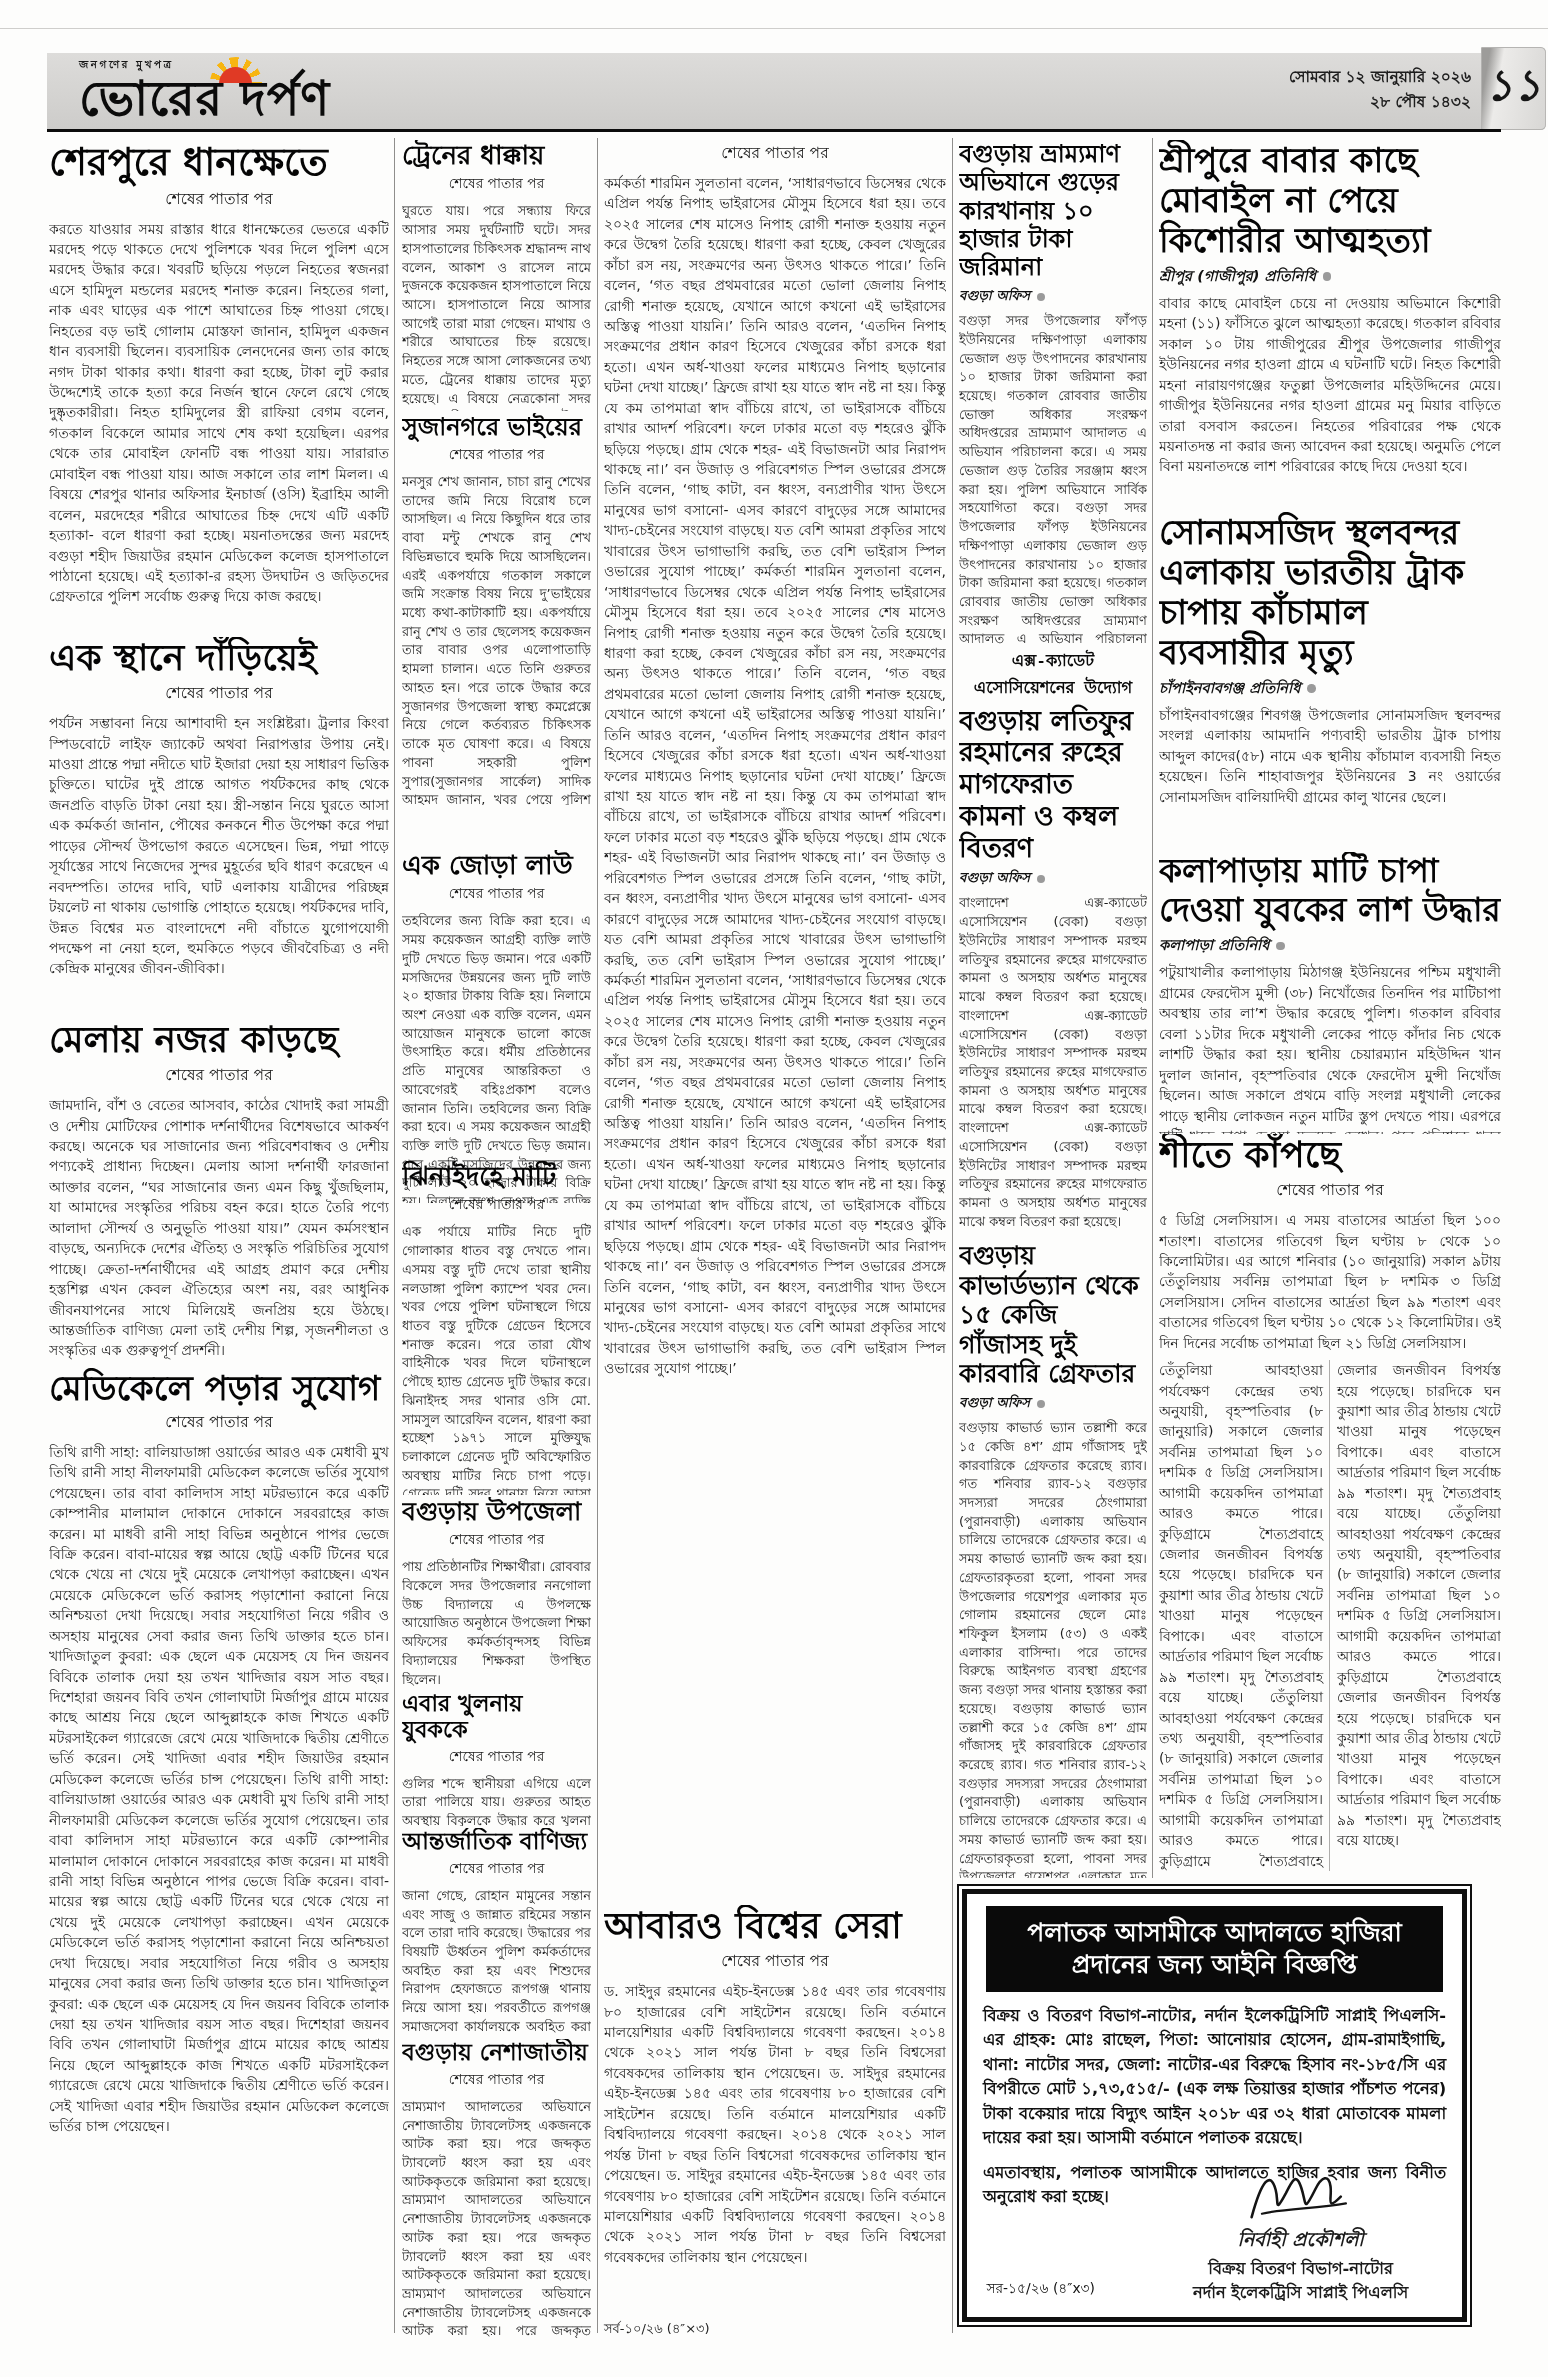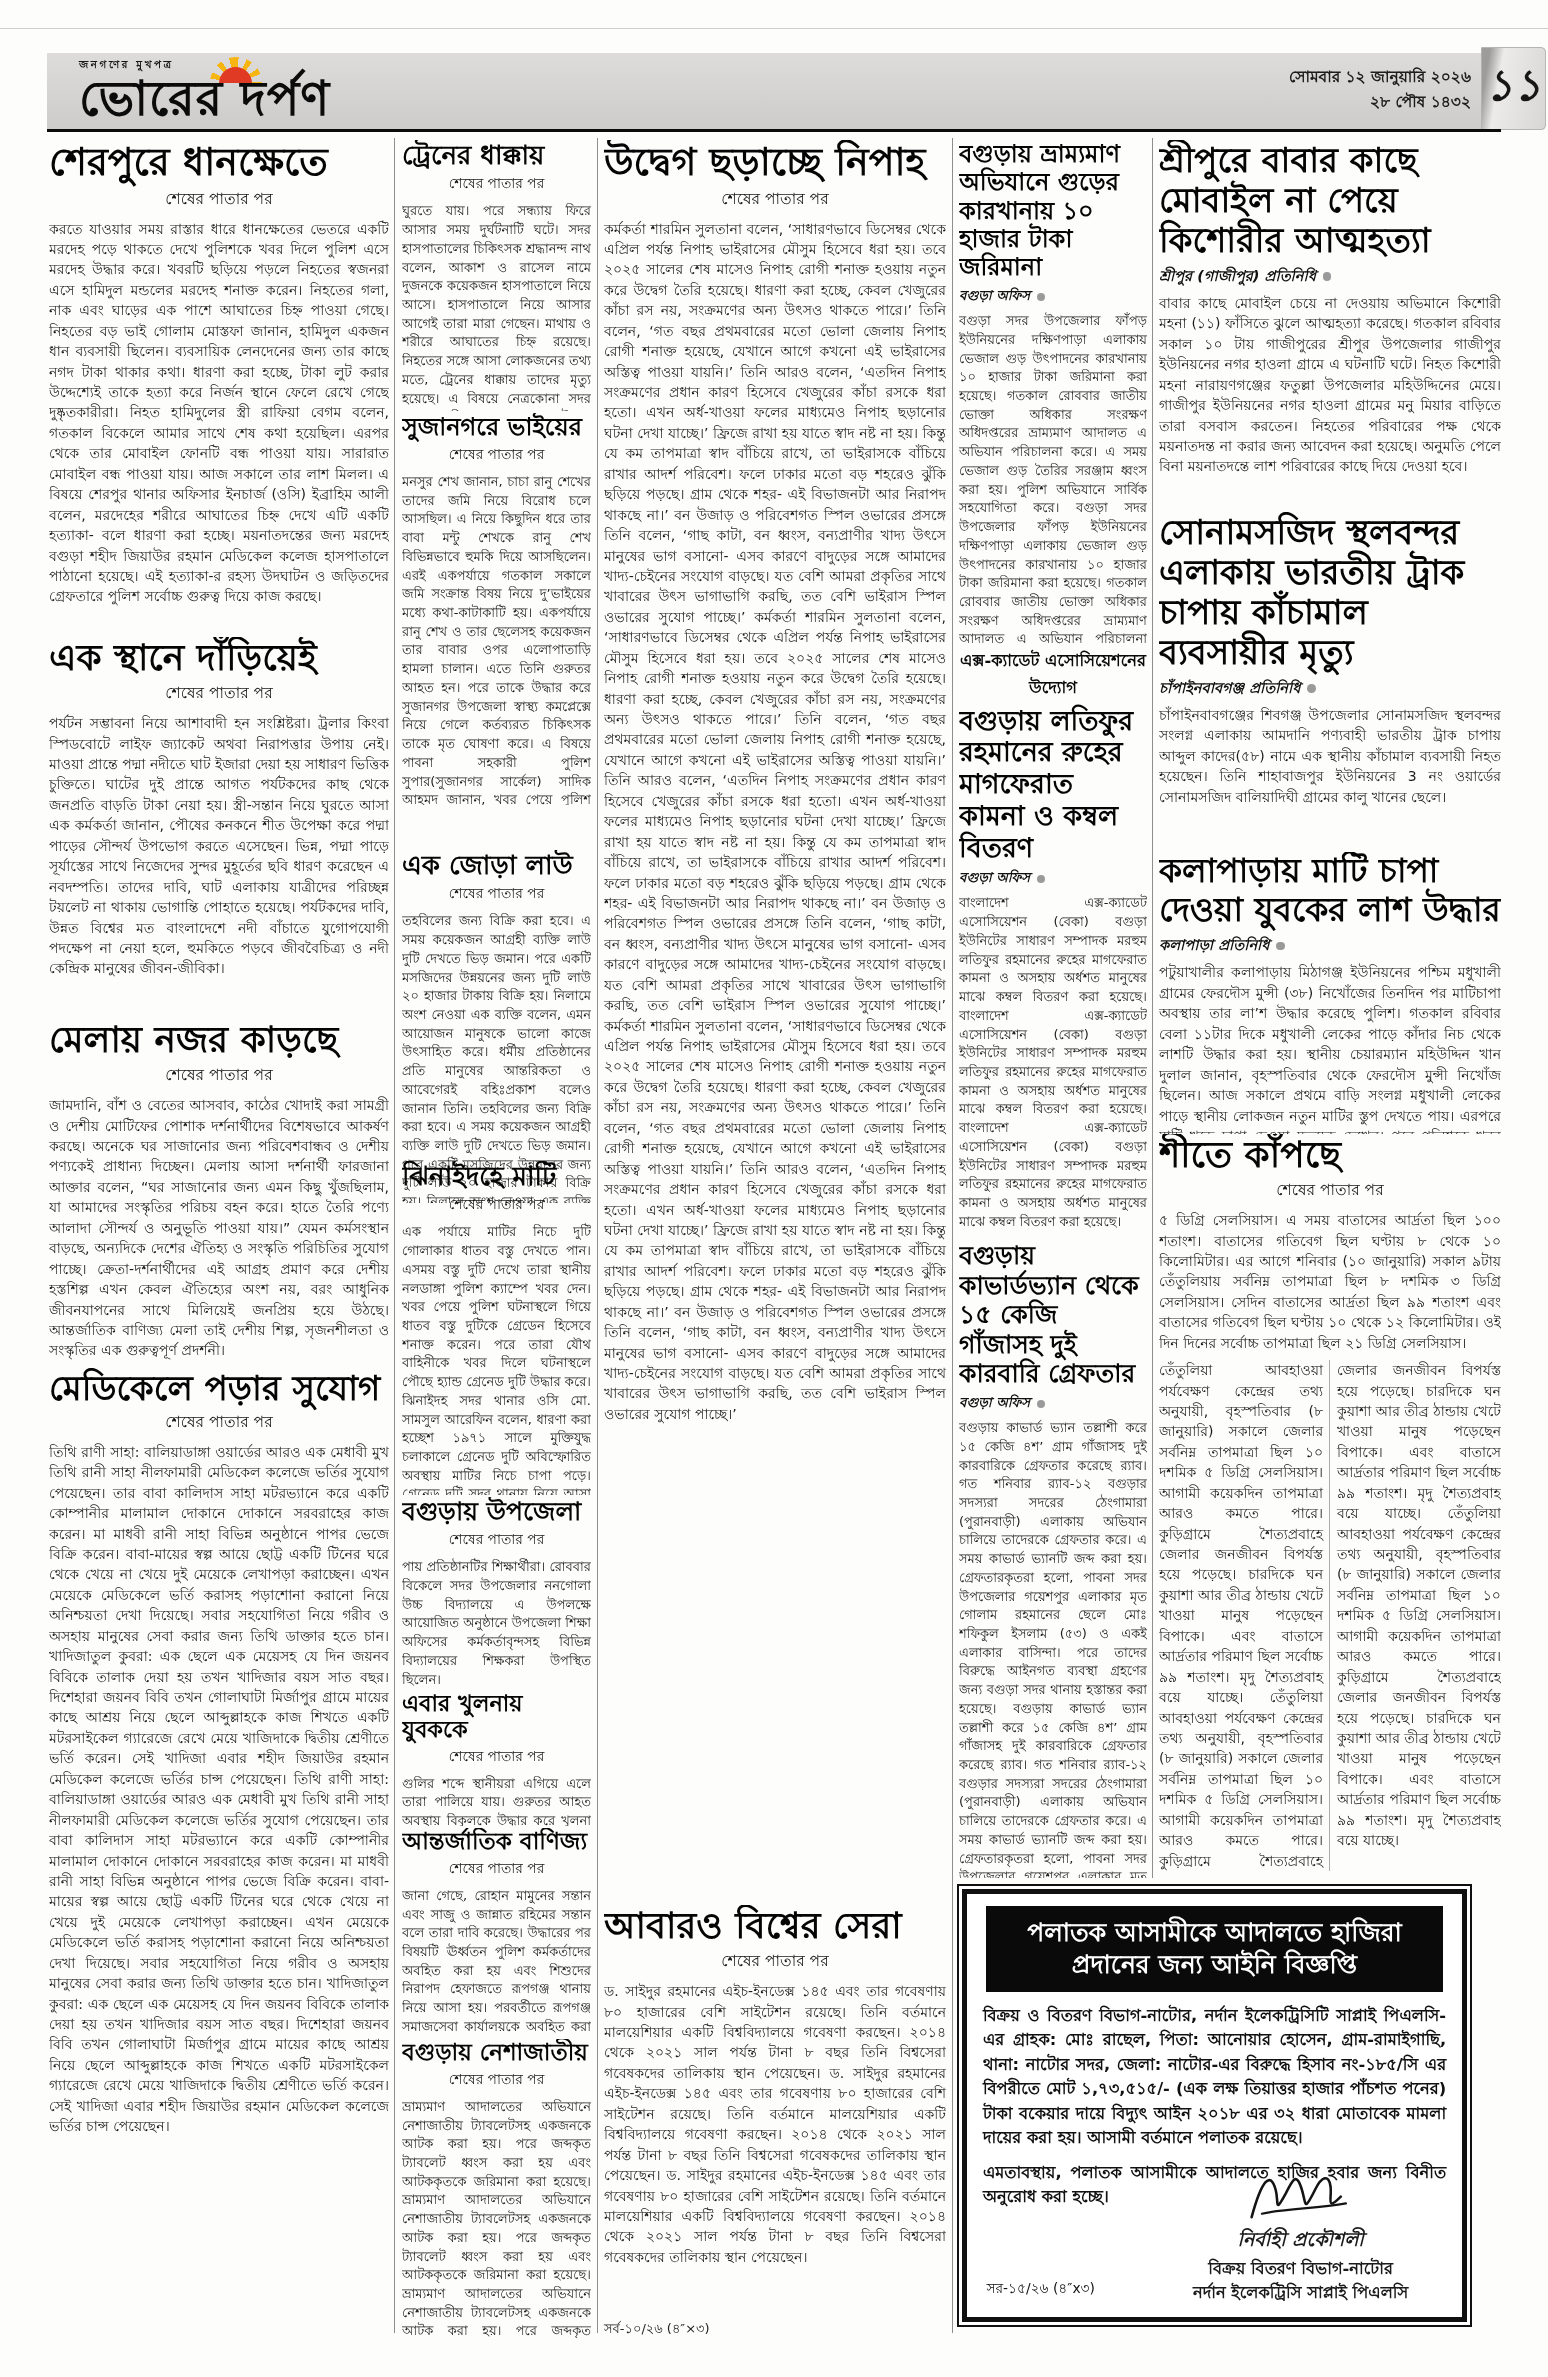--- a/index.html
+++ b/index.html
@@ -30,21 +30,21 @@
   
   .vrule{position:absolute;width:0.9px;background:#8f8e8c;}
 
   
   .art{position:absolute;overflow:hidden;}
   .hl{margin:0 0 1.7px;font-weight:800;line-height:1.18;color:#050505;}
   .cont{text-align:center;font-size:15.5px;font-weight:500;margin:0.9px 0 6px;color:#161616;}
   .byline{font-size:14.6px;font-weight:700;font-style:italic;margin:4.3px 0 4.3px;
           display:flex;align-items:center;gap:6.9px;color:#111;}
   .byline .dot{width:8.6px;height:8.6px;border-radius:50%;background:#9a9a9a;flex:0 0 auto;}
-  .kicker{text-align:center;font-weight:700;font-size:16.3px;margin:0 0 2.6px;color:#0a0a0a;}
+  .kicker{text-align:center;font-weight:700;font-size:16.3px;margin:0 0 2.6px;color:#0a0a0a;font-family:Liberation Mono, monospace;}
   .bd{margin:0;text-align:justify;font-size:14px;line-height:1.46;color:#1c1c1c;}
   .sm .bd{font-size:13px;line-height:1.44;}
   .sm .cont{font-size:13.8px;}
   .sm .byline{font-size:13.3px;}
   .twocol{column-count:2;column-gap:13.8px;column-rule:0.9px solid #aeadab;margin-top:6.9px;}
   .printmark{position:absolute;font-size:13px;color:#222;}
 
   
   .notice{position:absolute;left:957px;top:1884px;width:515px;height:443px;
           border:2.6px solid #101010;background:#fff;padding:3.4px;box-sizing:border-box;}
@@ -144,21 +144,20 @@
     <div class="cont">শেষের পাতার পর</div>
     <p class="bd">জানা গেছে, রোহান মামুনের সন্তান এবং সাজু ও জান্নাত রহিমের সন্তান বলে তারা দাবি করেছে। উদ্ধারের পর বিষয়টি ঊর্ধ্বতন পুলিশ কর্মকর্তাদের অবহিত করা হয় এবং শিশুদের নিরাপদ হেফাজতে রূপগঞ্জ থানায় নিয়ে আসা হয়। পরবর্তীতে রূপগঞ্জ সমাজসেবা কার্যালয়কে অবহিত করা হলে সমাজসেবা অধিদপ্তর শিশুদের প্রয়োজনীয় দেখভাল ও পরবর্তী ব্যবস্থা গ্রহণের দায়িত্ব নেয়।</p>
   </article>
   <article class="art sm" style="left:402px;top:2039px;width:189px;height:299px">
     <h2 class="hl" style="font-size:23px">বগুড়ায় নেশাজাতীয়</h2>
     <div class="cont">শেষের পাতার পর</div>
     <p class="bd">ভ্রাম্যমাণ আদালতের অভিযানে নেশাজাতীয় ট্যাবলেটসহ একজনকে আটক করা হয়। পরে জব্দকৃত ট্যাবলেট ধ্বংস করা হয় এবং আটককৃতকে জরিমানা করা হয়েছে। ভ্রাম্যমাণ আদালতের অভিযানে নেশাজাতীয় ট্যাবলেটসহ একজনকে আটক করা হয়। পরে জব্দকৃত ট্যাবলেট ধ্বংস করা হয় এবং আটককৃতকে জরিমানা করা হয়েছে। ভ্রাম্যমাণ আদালতের অভিযানে নেশাজাতীয় ট্যাবলেটসহ একজনকে আটক করা হয়। পরে জব্দকৃত ট্যাবলেট ধ্বংস করা হয় এবং আটককৃতকে জরিমানা করা হয়েছে।</p>
   </article>
 
   <article class="art" style="left:604px;top:140px;width:342px;height:1763px">
-    <h2 class="hl" style="font-size:38px">উদ্বেগ ছড়াচ্ছে নিপাহ</h2>
     <div class="cont">শেষের পাতার পর</div>
     <p class="bd">কর্মকর্তা শারমিন সুলতানা বলেন, ‘সাধারণভাবে ডিসেম্বর থেকে এপ্রিল পর্যন্ত নিপাহ ভাইরাসের মৌসুম হিসেবে ধরা হয়। তবে ২০২৫ সালের শেষ মাসেও নিপাহ রোগী শনাক্ত হওয়ায় নতুন করে উদ্বেগ তৈরি হয়েছে। ধারণা করা হচ্ছে, কেবল খেজুরের কাঁচা রস নয়, সংক্রমণের অন্য উৎসও থাকতে পারে।’ তিনি বলেন, ‘গত বছর প্রথমবারের মতো ভোলা জেলায় নিপাহ রোগী শনাক্ত হয়েছে, যেখানে আগে কখনো এই ভাইরাসের অস্তিত্ব পাওয়া যায়নি।’ তিনি আরও বলেন, ‘এতদিন নিপাহ সংক্রমণের প্রধান কারণ হিসেবে খেজুরের কাঁচা রসকে ধরা হতো। এখন অর্ধ-খাওয়া ফলের মাধ্যমেও নিপাহ ছড়ানোর ঘটনা দেখা যাচ্ছে।’ ফ্রিজে রাখা হয় যাতে স্বাদ নষ্ট না হয়। কিন্তু যে কম তাপমাত্রা স্বাদ বাঁচিয়ে রাখে, তা ভাইরাসকে বাঁচিয়ে রাখার আদর্শ পরিবেশ। ফলে ঢাকার মতো বড় শহরেও ঝুঁকি ছড়িয়ে পড়ছে। গ্রাম থেকে শহর- এই বিভাজনটা আর নিরাপদ থাকছে না।’ বন উজাড় ও পরিবেশগত স্পিল ওভারের প্রসঙ্গে তিনি বলেন, ‘গাছ কাটা, বন ধ্বংস, বন্যপ্রাণীর খাদ্য উৎসে মানুষের ভাগ বসানো- এসব কারণে বাদুড়ের সঙ্গে আমাদের খাদ্য-চেইনের সংযোগ বাড়ছে। যত বেশি আমরা প্রকৃতির সাথে খাবারের উৎস ভাগাভাগি করছি, তত বেশি ভাইরাস স্পিল ওভারের সুযোগ পাচ্ছে।’ কর্মকর্তা শারমিন সুলতানা বলেন, ‘সাধারণভাবে ডিসেম্বর থেকে এপ্রিল পর্যন্ত নিপাহ ভাইরাসের মৌসুম হিসেবে ধরা হয়। তবে ২০২৫ সালের শেষ মাসেও নিপাহ রোগী শনাক্ত হওয়ায় নতুন করে উদ্বেগ তৈরি হয়েছে। ধারণা করা হচ্ছে, কেবল খেজুরের কাঁচা রস নয়, সংক্রমণের অন্য উৎসও থাকতে পারে।’ তিনি বলেন, ‘গত বছর প্রথমবারের মতো ভোলা জেলায় নিপাহ রোগী শনাক্ত হয়েছে, যেখানে আগে কখনো এই ভাইরাসের অস্তিত্ব পাওয়া যায়নি।’ তিনি আরও বলেন, ‘এতদিন নিপাহ সংক্রমণের প্রধান কারণ হিসেবে খেজুরের কাঁচা রসকে ধরা হতো। এখন অর্ধ-খাওয়া ফলের মাধ্যমেও নিপাহ ছড়ানোর ঘটনা দেখা যাচ্ছে।’ ফ্রিজে রাখা হয় যাতে স্বাদ নষ্ট না হয়। কিন্তু যে কম তাপমাত্রা স্বাদ বাঁচিয়ে রাখে, তা ভাইরাসকে বাঁচিয়ে রাখার আদর্শ পরিবেশ। ফলে ঢাকার মতো বড় শহরেও ঝুঁকি ছড়িয়ে পড়ছে। গ্রাম থেকে শহর- এই বিভাজনটা আর নিরাপদ থাকছে না।’ বন উজাড় ও পরিবেশগত স্পিল ওভারের প্রসঙ্গে তিনি বলেন, ‘গাছ কাটা, বন ধ্বংস, বন্যপ্রাণীর খাদ্য উৎসে মানুষের ভাগ বসানো- এসব কারণে বাদুড়ের সঙ্গে আমাদের খাদ্য-চেইনের সংযোগ বাড়ছে। যত বেশি আমরা প্রকৃতির সাথে খাবারের উৎস ভাগাভাগি করছি, তত বেশি ভাইরাস স্পিল ওভারের সুযোগ পাচ্ছে।’ কর্মকর্তা শারমিন সুলতানা বলেন, ‘সাধারণভাবে ডিসেম্বর থেকে এপ্রিল পর্যন্ত নিপাহ ভাইরাসের মৌসুম হিসেবে ধরা হয়। তবে ২০২৫ সালের শেষ মাসেও নিপাহ রোগী শনাক্ত হওয়ায় নতুন করে উদ্বেগ তৈরি হয়েছে। ধারণা করা হচ্ছে, কেবল খেজুরের কাঁচা রস নয়, সংক্রমণের অন্য উৎসও থাকতে পারে।’ তিনি বলেন, ‘গত বছর প্রথমবারের মতো ভোলা জেলায় নিপাহ রোগী শনাক্ত হয়েছে, যেখানে আগে কখনো এই ভাইরাসের অস্তিত্ব পাওয়া যায়নি।’ তিনি আরও বলেন, ‘এতদিন নিপাহ সংক্রমণের প্রধান কারণ হিসেবে খেজুরের কাঁচা রসকে ধরা হতো। এখন অর্ধ-খাওয়া ফলের মাধ্যমেও নিপাহ ছড়ানোর ঘটনা দেখা যাচ্ছে।’ ফ্রিজে রাখা হয় যাতে স্বাদ নষ্ট না হয়। কিন্তু যে কম তাপমাত্রা স্বাদ বাঁচিয়ে রাখে, তা ভাইরাসকে বাঁচিয়ে রাখার আদর্শ পরিবেশ। ফলে ঢাকার মতো বড় শহরেও ঝুঁকি ছড়িয়ে পড়ছে। গ্রাম থেকে শহর- এই বিভাজনটা আর নিরাপদ থাকছে না।’ বন উজাড় ও পরিবেশগত স্পিল ওভারের প্রসঙ্গে তিনি বলেন, ‘গাছ কাটা, বন ধ্বংস, বন্যপ্রাণীর খাদ্য উৎসে মানুষের ভাগ বসানো- এসব কারণে বাদুড়ের সঙ্গে আমাদের খাদ্য-চেইনের সংযোগ বাড়ছে। যত বেশি আমরা প্রকৃতির সাথে খাবারের উৎস ভাগাভাগি করছি, তত বেশি ভাইরাস স্পিল ওভারের সুযোগ পাচ্ছে।’</p>
   </article>
   <article class="art" style="left:604px;top:1905px;width:342px;height:411px">
     <h2 class="hl" style="font-size:36px">আবারও বিশ্বের সেরা</h2>
     <div class="cont">শেষের পাতার পর</div>
     <p class="bd">ড. সাইদুর রহমানের এইচ-ইনডেক্স ১৪৫ এবং তার গবেষণায় ৮০ হাজারের বেশি সাইটেশন রয়েছে। তিনি বর্তমানে মালয়েশিয়ার একটি বিশ্ববিদ্যালয়ে গবেষণা করছেন। ২০১৪ থেকে ২০২১ সাল পর্যন্ত টানা ৮ বছর তিনি বিশ্বসেরা গবেষকদের তালিকায় স্থান পেয়েছেন। ড. সাইদুর রহমানের এইচ-ইনডেক্স ১৪৫ এবং তার গবেষণায় ৮০ হাজারের বেশি সাইটেশন রয়েছে। তিনি বর্তমানে মালয়েশিয়ার একটি বিশ্ববিদ্যালয়ে গবেষণা করছেন। ২০১৪ থেকে ২০২১ সাল পর্যন্ত টানা ৮ বছর তিনি বিশ্বসেরা গবেষকদের তালিকায় স্থান পেয়েছেন। ড. সাইদুর রহমানের এইচ-ইনডেক্স ১৪৫ এবং তার গবেষণায় ৮০ হাজারের বেশি সাইটেশন রয়েছে। তিনি বর্তমানে মালয়েশিয়ার একটি বিশ্ববিদ্যালয়ে গবেষণা করছেন। ২০১৪ থেকে ২০২১ সাল পর্যন্ত টানা ৮ বছর তিনি বিশ্বসেরা গবেষকদের তালিকায় স্থান পেয়েছেন।</p>
   </article>
   <div class="printmark" style="left:604px;top:2319px">সর্ব-১০/২৬ (৪″×৩)</div>
 

